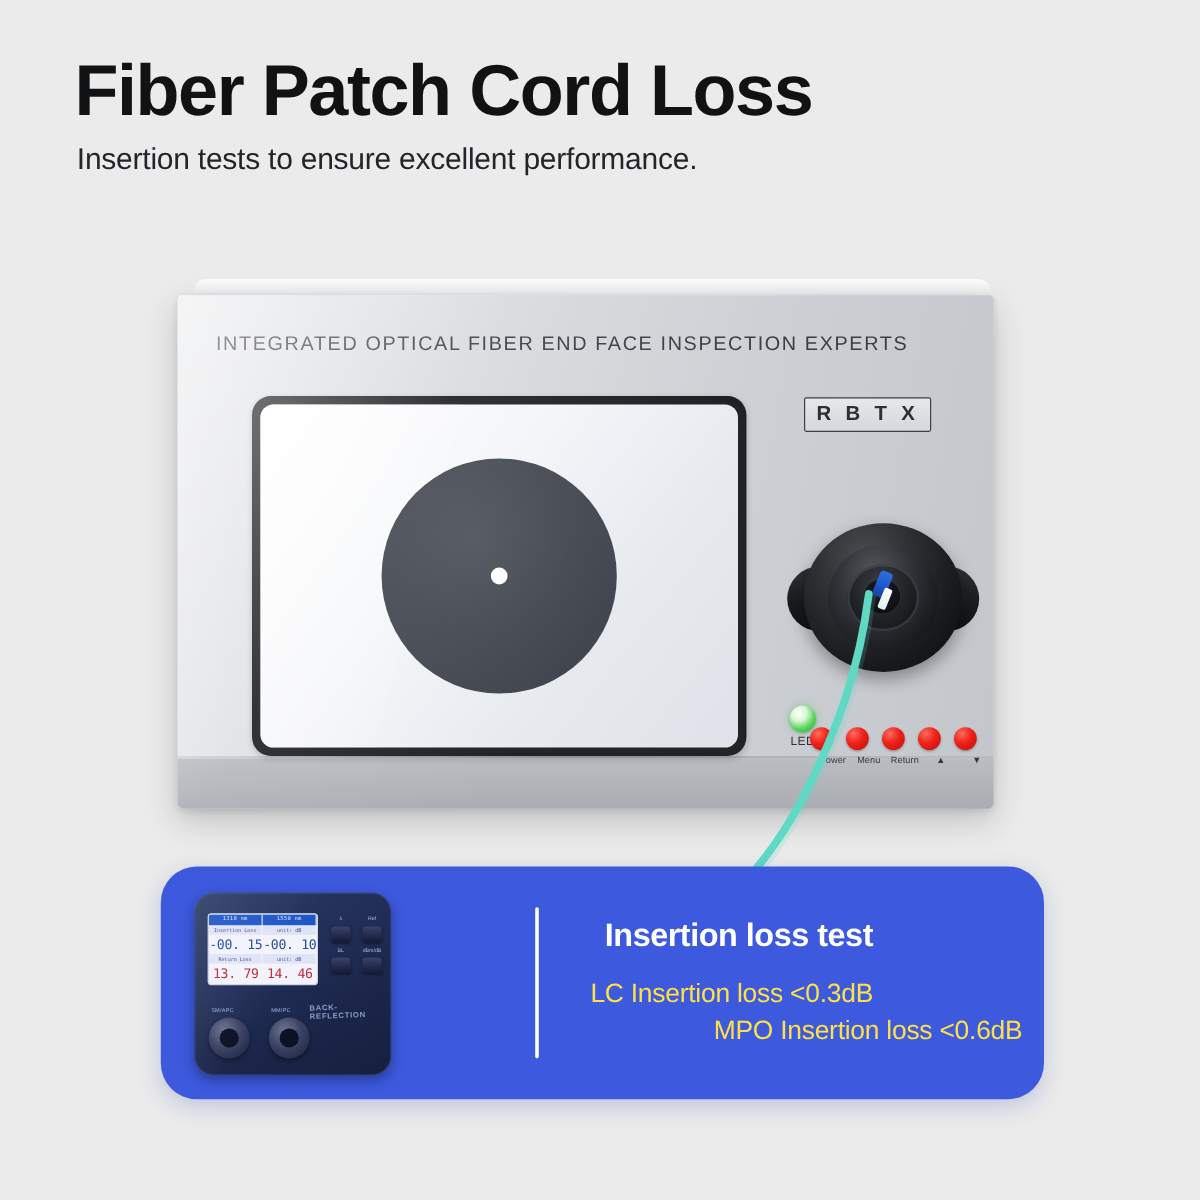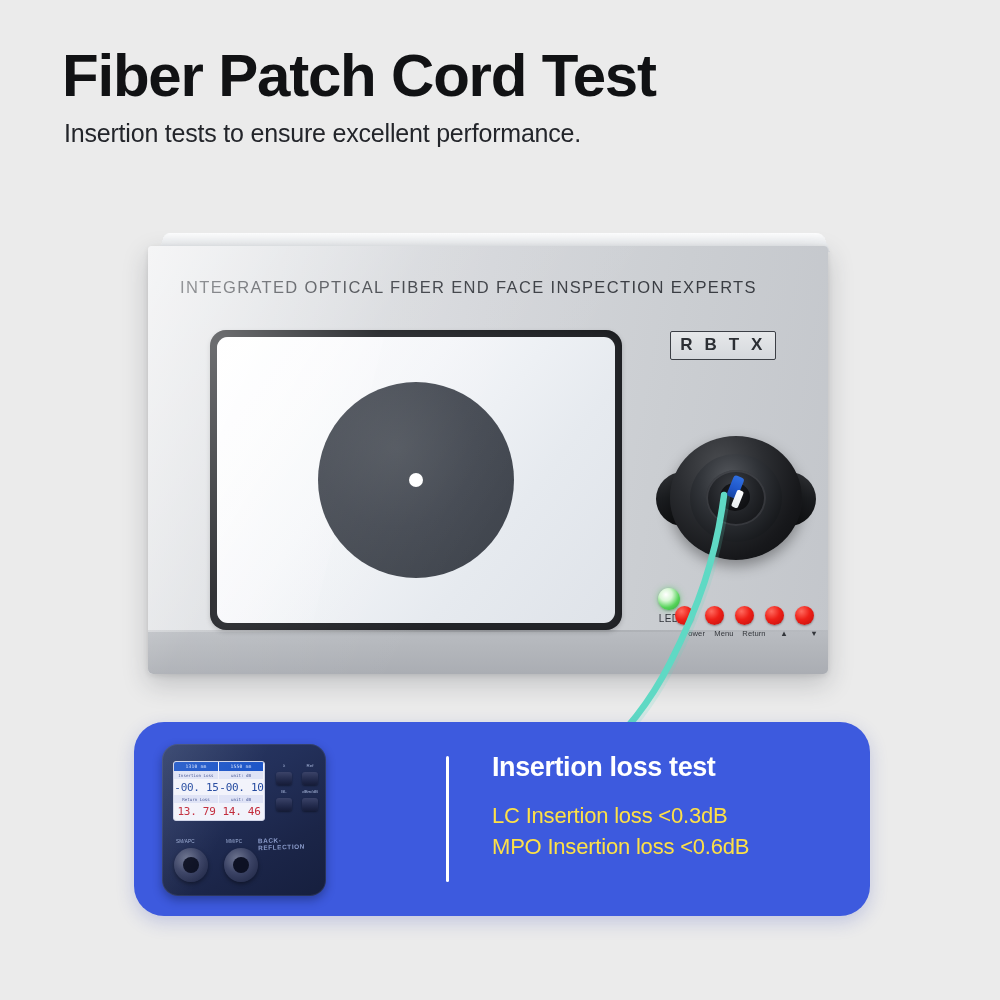--- a/index.html
+++ b/index.html
@@ -218,34 +218,34 @@
     position:absolute;left:96px;top:92px;font-size:6.4px;color:#8b9ccb;
     letter-spacing:.6px;font-weight:bold;transform:rotate(-2deg);
   }
 
   .divider{
     position:absolute;left:446px;top:756px;width:3px;height:126px;
     background:#ffffff;border-radius:2px;
   }
   .card-text{position:absolute;left:492px;top:752px;width:380px;}
   .card-title{
-    font-size:27px;font-weight:bold;color:#ffffff;margin:0;letter-spacing:-.4px;
+    font-size:27px;font-weight:bold;color:#ffffff;margin:12px;letter-spacing:-.4px;
   }
   .card-line{
     font-size:22px;color:#fde047;margin:18px 0 0 0;letter-spacing:-.2px;line-height:1.32;
   }
-  .card-line + .card-line{margin-top:2px;}
+  .card-line + .card-line{margin-top:2px;text-align:right;}
 </style>
 </head>
 <body>
 
 <div class="stage">
 
   <div class="header">
-    <h1 class="title">Fiber Patch Cord Test</h1>
+    <h1 class="title">Fiber Patch Cord Loss</h1>
     <p class="subtitle">Insertion tests to ensure excellent performance.</p>
   </div>
 
   <div class="device">
     <div class="dev-top"></div>
     <div class="dev-body">
       <div class="dev-base-line"></div>
       <div class="dev-base"></div>
 
       <div class="dev-brandline">INTEGRATED OPTICAL FIBER END FACE INSPECTION EXPERTS</div>

